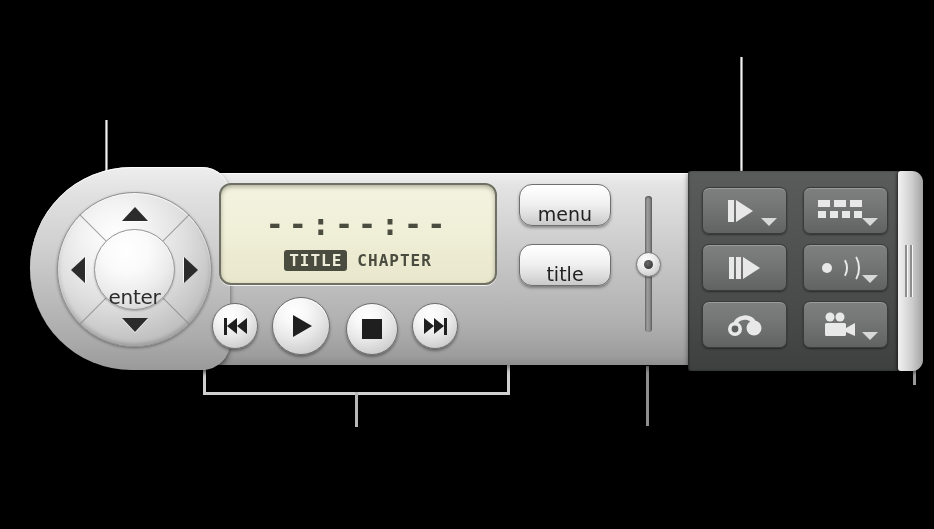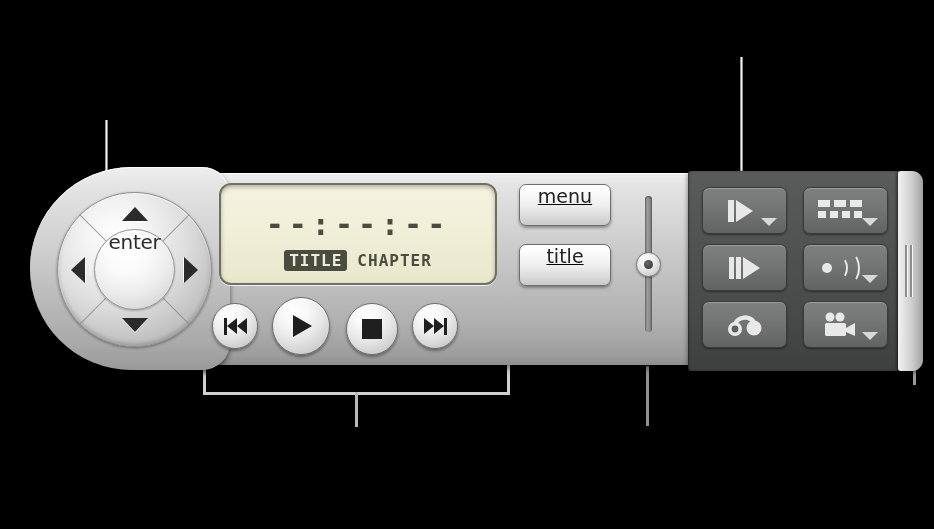--- a/index.html
+++ b/index.html
@@ -108,21 +108,21 @@
   .enter-btn {
     position: absolute;
     left: 50%; top: 50%;
     width: 81px; height: 81px;
     margin-left: -40.5px; margin-top: -40.5px;
     border-radius: 50%;
     background: radial-gradient(circle at 40% 26%,
        #ffffff 0%, #fafafa 30%, #ececec 58%, #d8d8d8 82%, #c6c6c6 100%);
     border: 1px solid #949494;
     box-sizing: border-box;
-    display: flex; align-items: flex-start; justify-content: center;
+    display: flex; align-items: flex-end; justify-content: center;
     box-shadow: inset 0 1px 1px rgba(255,255,255,0.95),
                 0 1px 2px rgba(0,0,0,0.28);
     cursor: pointer;
   }
   .enter-btn span {
     font-family: "DejaVu Sans", sans-serif;
     font-size: 20px;
     color: #2c2c2c;
     letter-spacing: -0.3px;
   }
@@ -252,30 +252,29 @@
     width: 0; height: 0;
     border-top: 8.5px solid transparent;
     border-bottom: 8.5px solid transparent;
     border-left: 10px solid #1f1f1f;
   }
 
   
   .lbtn {
     position: absolute;
     width: 92px; height: 42px;
-    border-radius: 7px;
+    border-radius: 13px;
     background: linear-gradient(to bottom,
       #ffffff 0%, #fbfbfb 18%, #f0f0f0 48%, #dddddd 76%, #c9c9c9 100%);
     border: 1px solid #6f6f6f;
     box-sizing: border-box;
-    display: flex; align-items: flex-start; justify-content: center;
+    display: flex; align-items: flex-end; justify-content: center;
     box-shadow: inset 0 1px 0 rgba(255,255,255,0.95),
                 0 2px 3px rgba(0,0,0,0.35);
     cursor: pointer;
-    text-decoration: underline;
   }
   .lbtn span {
     font-family: "DejaVu Sans", sans-serif;
     font-size: 19px;
     color: #222222;
   }
   .lb-menu  { left: 489px; top: 17px; }
   .lb-title { left: 489px; top: 77px; }
   .lb-eject { left: 489px; top: 137px; }
 

